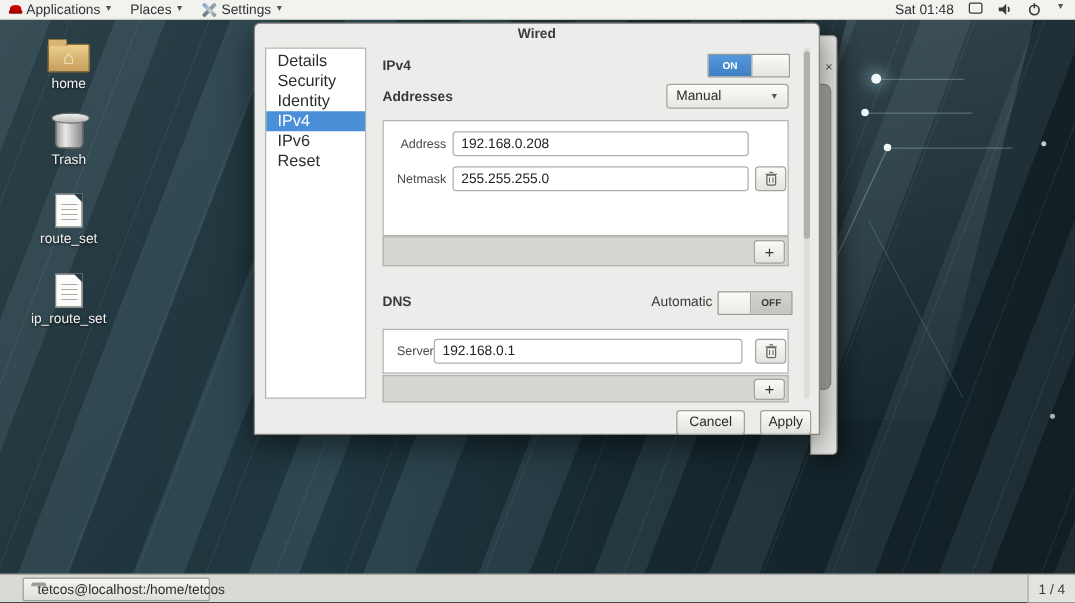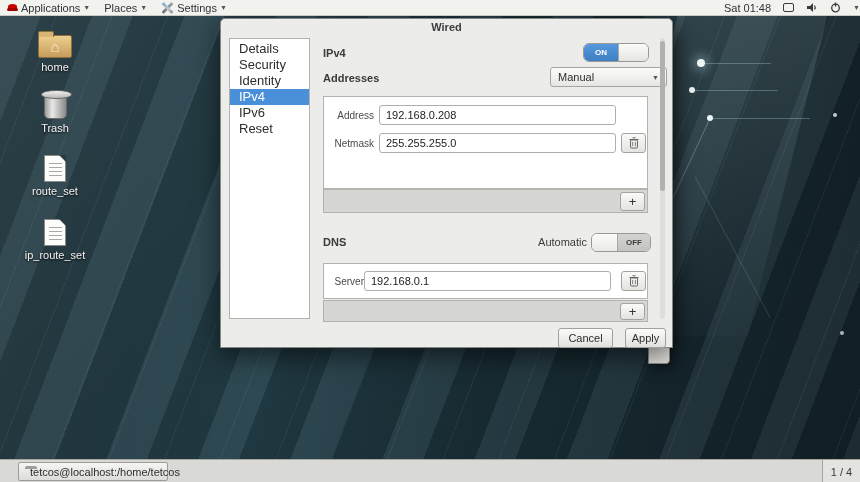--- a/index.html
+++ b/index.html
@@ -15,21 +15,21 @@
   .redhat { width:11px; height:8px; position:relative; }
   .redhat::before { content:""; position:absolute; left:1px; top:0; width:9px; height:5px;
                     background:#cc0000; border-radius:50% 50% 20% 20%; }
   .redhat::after { content:""; position:absolute; left:0; top:4px; width:11px; height:3px;
                    background:#a00000; border-radius:2px; }
   .tools-x { width:13px; height:12px; position:relative; }
   .tools-x::before { content:""; position:absolute; left:5px; top:-1px; width:3px; height:14px;
                      background:linear-gradient(#9aa7b0,#6a7780); transform:rotate(45deg); border-radius:1px; }
   .tools-x::after { content:""; position:absolute; left:5px; top:-1px; width:3px; height:14px;
                     background:linear-gradient(#7aa7cc,#c9ccce 60%,#8a9096); transform:rotate(-45deg); border-radius:1px; }
-  .topbar-right { margin-left:auto; display:flex; align-items:center; gap:12px; }
+  .topbar-right { margin-left:auto; display:flex; align-items:flex-start; gap:12px; padding-right:8px; }
   .ico-display { width:11px; height:9px; border:1.5px solid #3a3a3a; border-radius:2px; }
   .sys-svg { display:block; }
 
   
   .desktop { position:absolute; left:0; top:16px; width:860px; height:443px; overflow:hidden;
     background:
       linear-gradient(115deg, rgba(210,235,240,0.10) 0%, rgba(210,235,240,0.02) 28%, transparent 45%),
       repeating-linear-gradient(111deg, rgba(170,210,220,0.07) 0 1px, transparent 1px 52px),
       repeating-linear-gradient(111deg, rgba(255,255,255,0.045) 0 38px, rgba(0,0,0,0.14) 38px 86px),
       linear-gradient(100deg, #1d333c 0%, #24404a 35%, #1b3039 60%, #142329 100%);
@@ -61,33 +61,33 @@
 
   
   .bg-window { position:absolute; left:648px; top:12px; width:22px; height:336px; background:#e8e8e5;
                border:1px solid #8f8f8b; border-radius:0 4px 4px 0; z-index:10;
                box-shadow:4px 4px 14px rgba(0,0,0,0.45); }
   .bg-close { position:absolute; right:3px; top:20px; font-size:10px; color:#555; cursor:default; }
   .bg-scroll { position:absolute; left:3px; top:38px; width:13px; height:245px;
                background:linear-gradient(90deg,#b9b9b5,#a5a5a1); border:1px solid #8f8f8b; border-radius:6px; }
 
   
-  .dialog { position:absolute; left:220px; top:2px; width:453px; height:330px; background:#ececea;
+  .dialog { position:absolute; left:203px; top:2px; width:453px; height:330px; background:#ececea;
             border:1px solid #858581; border-radius:5px 5px 0 0; z-index:20;
             box-shadow:0 8px 26px rgba(0,0,0,0.55);padding-left:40px; }
   .dlg-title { position:absolute; left:0; top:0; width:100%; height:17px; text-align:center;
                font-size:11px; font-weight:bold; color:#3c3c3c; line-height:17px; }
   .dlg-sidebar { position:absolute; left:8px; top:19px; width:81px; height:281px; background:#ffffff;
                  border:1px solid #b2b2ae; padding-top:2px; }
   .side-item { height:16px; line-height:16px; padding-left:9px; font-size:13px; color:#2d2d2d; cursor:default; }
   .side-item.sel { background:#4a90d9; color:#ffffff; }
 
   .hd { position:absolute; font-size:11px; font-weight:bold; color:#3a3a3a; }
 
-  .toggle { position:absolute; height:19px; border:1px solid #98989-4; border:1px solid #989894; border-radius:6px;
+  .toggle { position:absolute; height:19px; border:1px solid #98989-4; border:1px solid #989894; border-radius:1px;
             display:flex; overflow:hidden; font-size:8px; font-weight:bold; cursor:default; }
   .tg-on-active { width:34px; background:linear-gradient(#5598dd,#3f7fc4); color:#fff; display:flex;
                   align-items:center; justify-content:center; }
   .tg-knob { flex:1; background:linear-gradient(#fbfbf9,#e4e4e0); border-left:1px solid #a8a8a4; }
   .tg-knob-l { width:26px; background:linear-gradient(#fbfbf9,#e9e9e5); border-right:1px solid #a8a8a4; }
   .tg-off { flex:1; background:linear-gradient(#d3d3cf,#c3c3bf); color:#3c3c3c; display:flex;
             align-items:center; justify-content:center; }
 
   .dropdown { position:absolute; height:20px; border:1px solid #a3a39f; border-radius:3px;
               background:linear-gradient(#fbfbf9,#e6e6e2); font-size:11px; color:#2d2d2d;
@@ -212,21 +212,21 @@
       <div class="side-item">Reset</div>
     </div>
 
     <div class="hd" style="left:102px; top:28px;">IPv4</div>
     <div class="toggle" style="left:362px; top:24px; width:66px;">
       <div class="tg-on-active">ON</div>
       <div class="tg-knob"></div>
     </div>
 
     <div class="hd" style="left:102px; top:53px;">Addresses</div>
-    <div class="dropdown" style="left:329px; top:48px; width:117px;">
+    <div class="dropdown" style="left:329px; top:48px; width:98px;">
       <span>Manual</span>
       <span class="caret">▼</span>
     </div>
 
     <div class="frame" style="left:102px; top:77px; width:325px; height:93px;">
       <div class="f-row" style="left:0; top:8px; width:100%;">
         <div class="f-label" style="width:50px;">Address</div>
         <input class="f-input" style="margin-left: 5px; width: 237px;" value="192.168.0.208">
       </div>
       <div class="f-row" style="left:0; top:36px; width:100%;">

